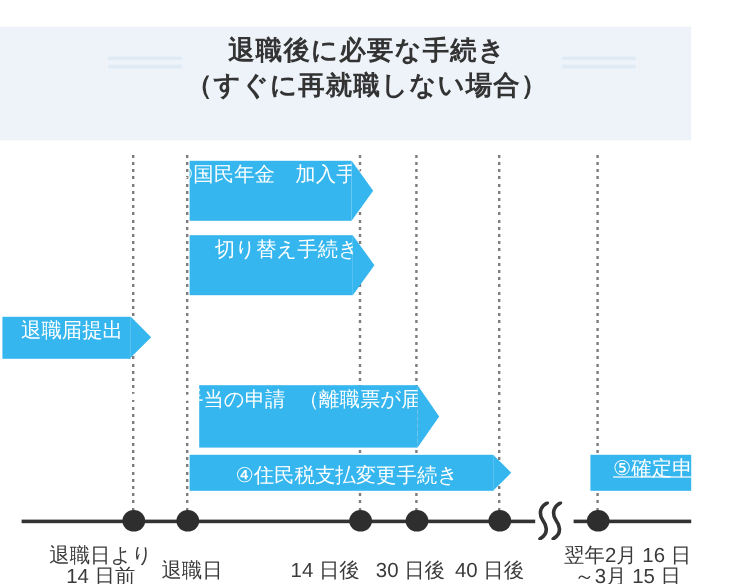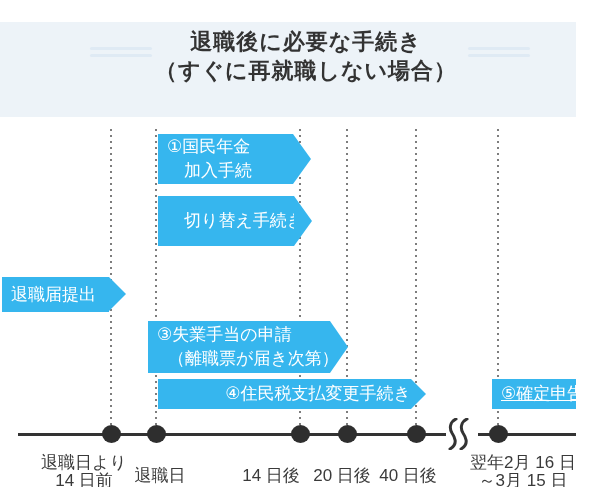--- a/index.html
+++ b/index.html
@@ -28,39 +28,39 @@
   
   .vline{
     position:absolute;top:107px;height:306px;width:2px;
     background:repeating-linear-gradient(to bottom,#7d7d7d 0 2.5px,transparent 2.5px 6px);
   }
   .v1{left:110px}.v2{left:155px}.v3{left:299px}.v4{left:346px}.v5{left:415px}.v6{left:497px}
   
   .arrow{position:absolute;display:flex;align-items:stretch;}
   .arrow .body{
     background:#36b6ee;color:#fff;
-    display:flex;flex-direction:column;justify-content:center;
+    display:flex;flex-direction:row;justify-content:center;
     font-size:17px;line-height:24px;font-weight:500;
     padding-left:9px;white-space:nowrap;
   }
   .arrow .tip{width:0;height:0;border-top-style:solid;border-bottom-style:solid;
     border-top-color:transparent;border-bottom-color:transparent;
     border-left-style:solid;border-left-color:#36b6ee;}
   .arrow .l2{padding-left:17px;}
   .a4 .l2{padding-left:11px;}
-  .a-left{left:2px;top:255px;height:35px;}
+  .a-left{left:2px;top:242px;height:35px;}
   .a-left .body{width:98px;}
   .a-left .tip{border-top-width:17.5px;border-bottom-width:17.5px;border-left-width:17px;}
   .a1{left:158px;top:112px;height:50px;}
   .a1 .body{width:126px;}
   .a2{left:158px;top:174px;height:50px;}
   .a2 .body{width:127px;}
   .a3{left:158px;top:236px;height:50px;}
   .a3 .body{width:173px;}
-  .a4{left:148px;top:299px;height:52px;}
+  .a4{left:166px;top:299px;height:52px;}
   .a4 .body{width:173px;}
   .a1 .tip,.a2 .tip,.a3 .tip{border-top-width:25px;border-bottom-width:25px;border-left-width:18px;}
   .a4 .tip{border-top-width:26px;border-bottom-width:26px;border-left-width:18px;}
   .a5{left:158px;top:357px;height:30px;}
   .a5 .body{width:244px;align-items:flex-end;}
   .a6{left:492px;top:357px;height:30px;}
   .a6 .body{width:103px;text-decoration:underline;}
   .a5 .tip,.a6 .tip{border-top-width:15px;border-bottom-width:15px;border-left-width:15px;}
   
   .axis{position:absolute;left:18px;top:411px;width:592px;height:3px;background:#333;}
@@ -173,21 +173,21 @@
     <div>退職日より</div>
     <div>14 日前</div>
   </div>
   <div class="lbl L2">
     <div>退職日</div>
   </div>
   <div class="lbl L3">
     <div>14 日後</div>
   </div>
   <div class="lbl L4">
-    <div>20 日後</div>
+    <div>30 日後</div>
   </div>
   <div class="lbl L5">
     <div>40 日後</div>
   </div>
   <div class="lbl L6">
     <div>翌年2月 16 日</div>
     <div>～3月 15 日</div>
   </div>
 
   <div class="footer"></div>

